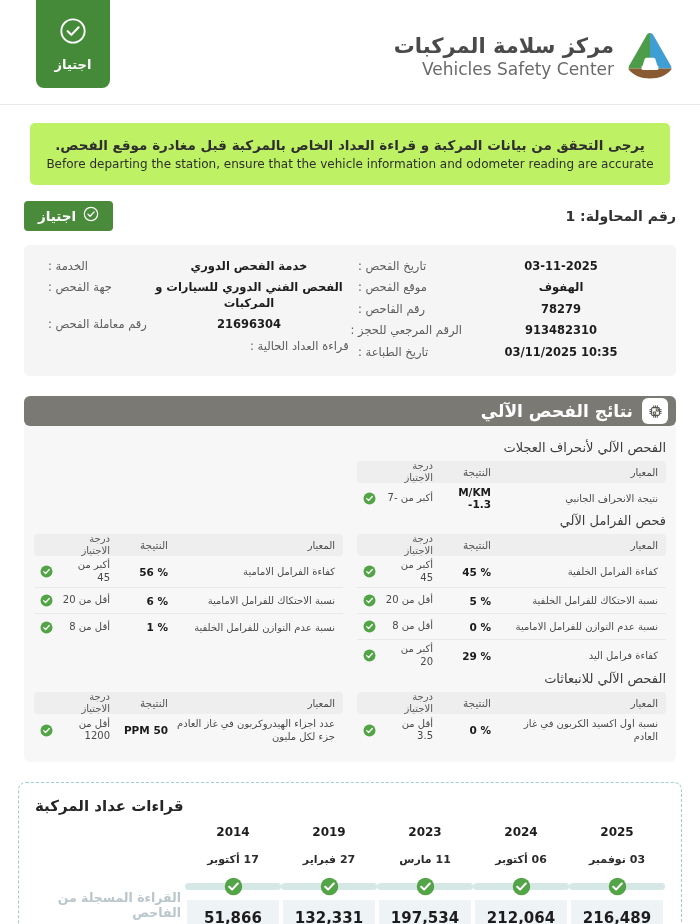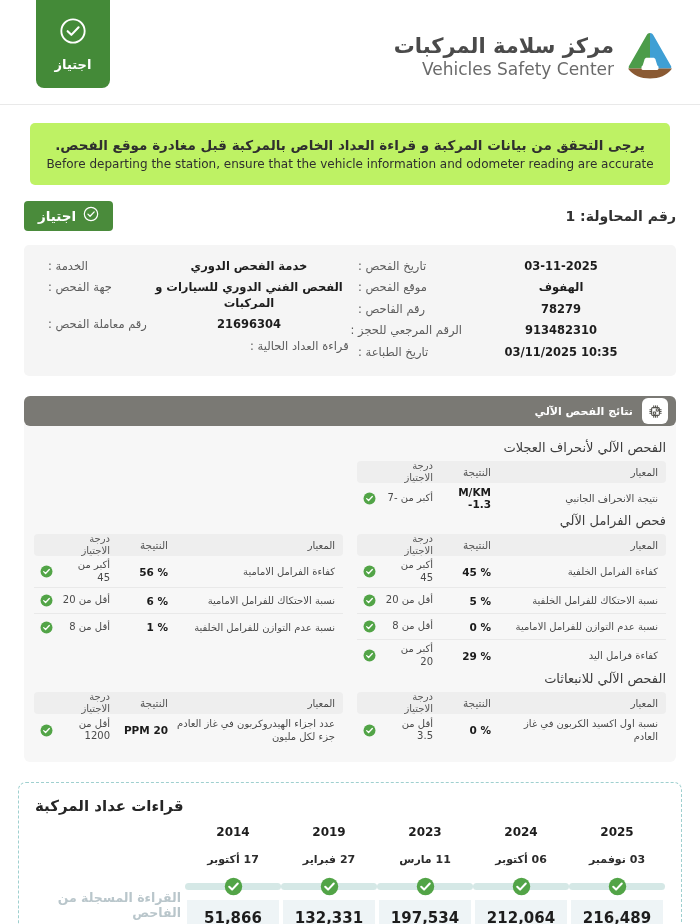--- a/index.html
+++ b/index.html
@@ -192,21 +192,21 @@
     flex-direction: row;
     align-items: center;
     justify-content: flex-start;
     padding: 0 8px 0 10px;
     gap: 9px;
     margin-bottom: 14px;
   }
 
   .section-bar-title {
     color: #ffffff;
-    font-size: 11px;
+    font-size: 17px;
     font-weight: 600;
     order: 2;
   }
 
   .chip-badge {
     order: 1;
     width: 26px; height: 26px;
     background: #ffffff;
     border-radius: 6px;
     display: flex;
@@ -653,21 +653,21 @@
           </div>
           <div class="ttable half">
             <div class="thead">
               <div class="c-crit">المعيار</div>
               <div class="c-res">النتيجة</div>
               <div class="c-lim">درجة الاجتياز</div>
               <div class="c-ok"></div>
             </div>
             <div class="trow">
               <div class="c-crit">عدد اجزاء الهيدروكربون في غاز العادم جزء لكل مليون</div>
-              <div class="c-res">PPM 20</div>
+              <div class="c-res">PPM 50</div>
               <div class="c-lim">أقل من 1200</div>
               <div class="c-ok">
                 <svg class="dot-check" viewBox="0 0 24 24">
                   <circle cx="12" cy="12" r="11" fill="#52a447"></circle>
                   <path d="M6.8 12.3 L10.3 15.8 L17.2 8.4" stroke="#ffffff" stroke-width="2.4" fill="none" stroke-linecap="round" stroke-linejoin="round"></path>
                 </svg>
               </div>
             </div>
           </div>
         </div>

